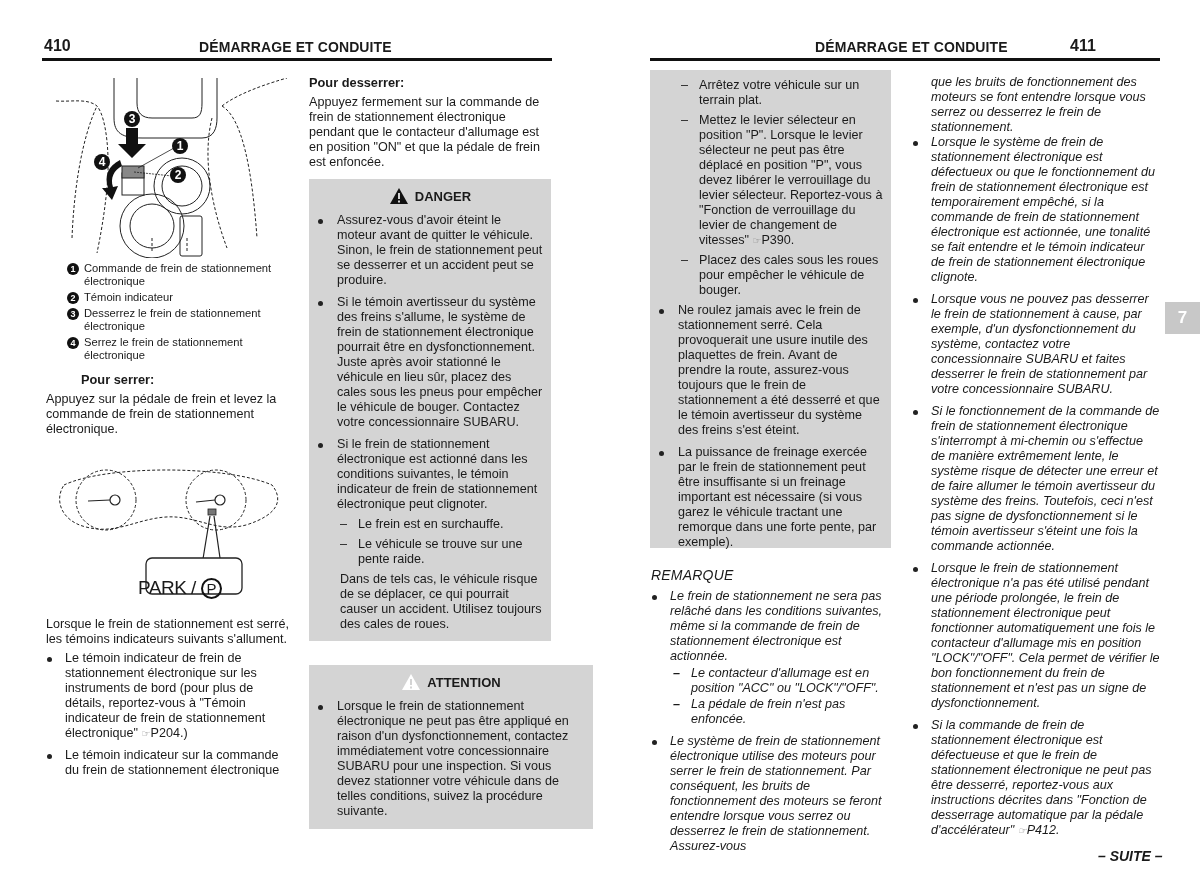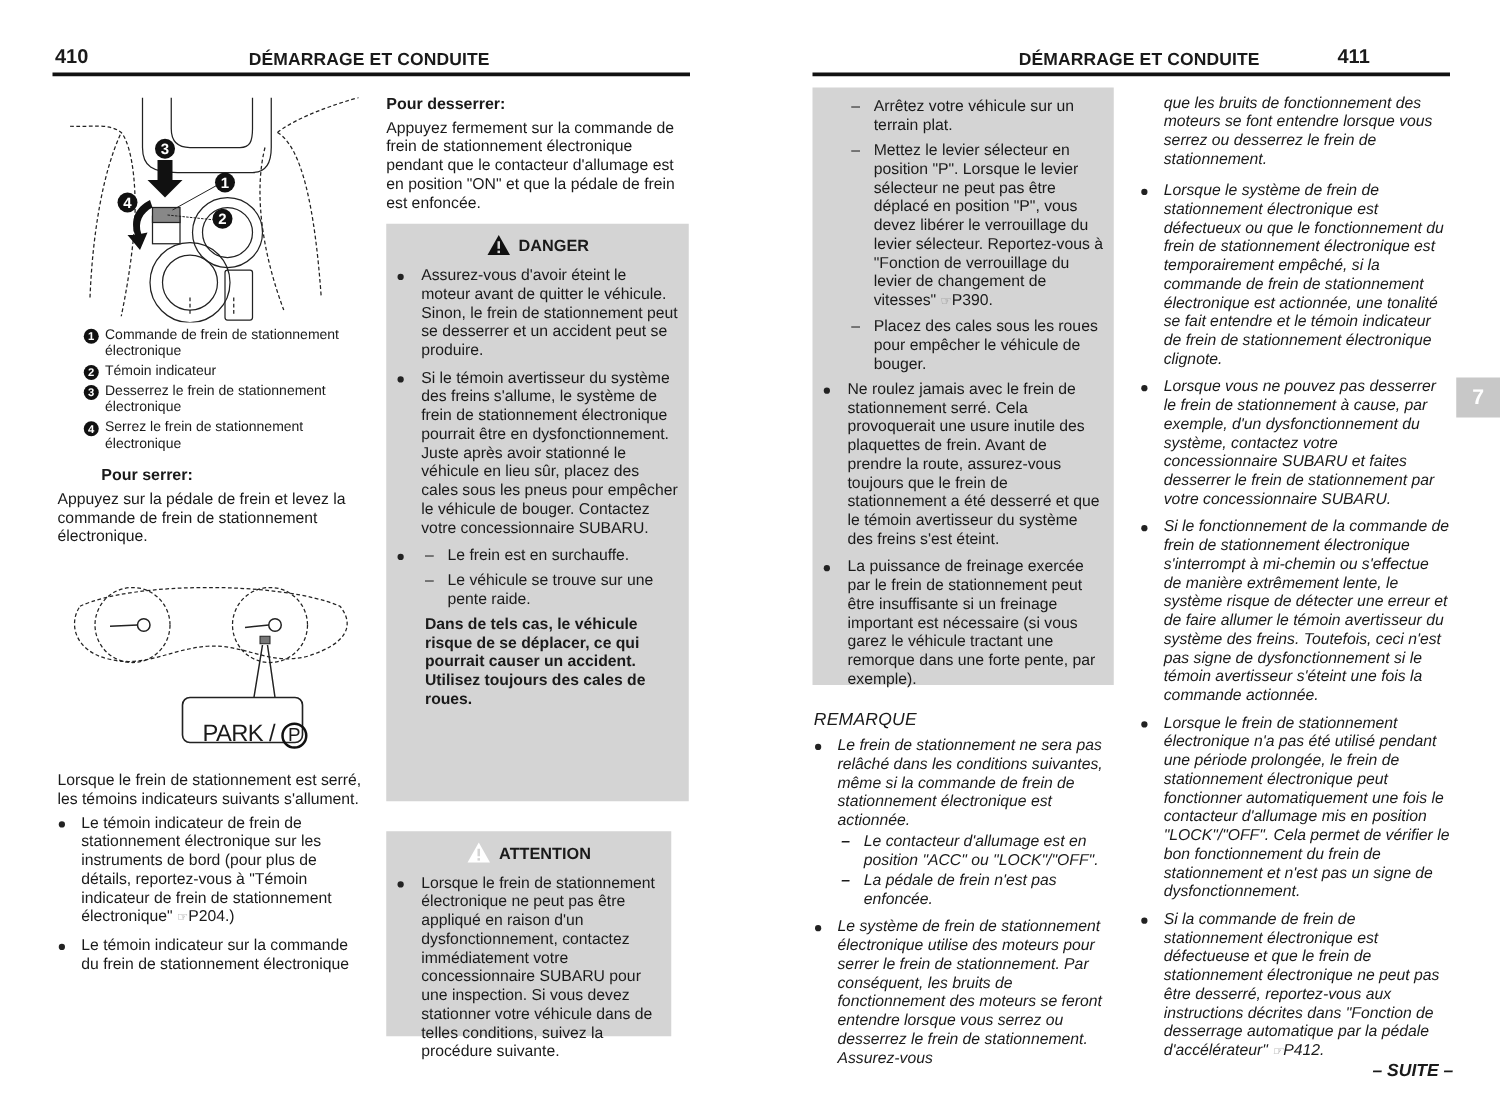--- a/index.html
+++ b/index.html
@@ -105,21 +105,21 @@
     <g fill="none" stroke="#222" stroke-width="1.2">
       <circle cx="69" cy="45" r="5"></circle>
       <line x1="42" y1="46" x2="64" y2="45"></line>
       <circle cx="174" cy="45" r="5"></circle>
       <line x1="150" y1="47" x2="169" y2="45"></line>
     </g>
     <rect x="162" y="54" width="8" height="6" fill="#777" stroke="#222" stroke-width="0.8"></rect>
     <path d="M164 61 L 156 110 M 168 61 L 175 110" stroke="#222" stroke-width="1.2" fill="none"></path>
     <rect x="100" y="103" width="96" height="36" rx="6" fill="#fff" stroke="#222" stroke-width="1.3"></rect>
   </svg>
-  <div style="position:absolute; left:116px; top:500px; font-size:19px; font-family:'Liberation Sans', sans-serif; letter-spacing:-0.5px;">
+  <div style="position:absolute; left:92px; top:500px; font-size:19px; font-family:'Liberation Sans', sans-serif; letter-spacing:-0.5px;">
     <span>PARK / </span><span style="display:inline-block; width:21px; height:21px; border:2px solid #111; border-radius:50%; text-align:center; line-height:17px; font-size:15px;">P</span>
   </div>
 
   <p class="body-p" style="margin-top:12px;">Lorsque le frein de stationnement est serré, les témoins indicateurs suivants s'allument.</p>
   <ul class="bul">
     <li><span class="dot"></span><span>Le témoin indicateur de frein de stationnement électronique sur les instruments de bord (pour plus de détails, reportez-vous à "Témoin indicateur de frein de stationnement électronique" </span><span class="ref-icon">☞</span><span>P204.)</span></li>
     <li><span class="dot"></span><span>Le témoin indicateur sur la commande du frein de stationnement électronique</span></li>
   </ul>
 </div>
 
@@ -133,31 +133,31 @@
     <svg width="20" height="18" viewBox="0 0 20 18">
         <path d="M10 1 L 19 17 L 1 17 Z" fill="#111"></path>
         <rect x="9" y="6" width="2" height="6" fill="#d4d4d4"></rect>
         <rect x="9" y="13.5" width="2" height="2" fill="#d4d4d4"></rect>
       </svg>
     <span>DANGER</span>
   </div>
   <ul class="bul">
     <li><span class="dot"></span><span>Assurez-vous d'avoir éteint le moteur avant de quitter le véhicule. Sinon, le frein de stationnement peut se desserrer et un accident peut se produire.</span></li>
     <li><span class="dot"></span><span>Si le témoin avertisseur du système des freins s'allume, le système de frein de stationnement électronique pourrait être en dysfonctionnement. Juste après avoir stationné le véhicule en lieu sûr, placez des cales sous les pneus pour empêcher le véhicule de bouger. Contactez votre concessionnaire SUBARU.</span></li>
-    <li><span class="dot"></span>
+    <li><span class="dot"></span><span>Si le frein de stationnement électronique est actionné dans les conditions suivantes, le témoin indicateur de frein de stationnement électronique peut clignoter.</span>
       <ul class="dash">
         <li><span class="dsh">–</span><span>Le frein est en surchauffe.</span></li>
         <li><span class="dsh">–</span><span>Le véhicule se trouve sur une pente raide.</span></li>
       </ul>
-      <p style="margin-left:3px;font-weight:bold;">Dans de tels cas, le véhicule risque de se déplacer, ce qui pourrait causer un accident. Utilisez toujours des cales de roues.</p>
+      <p style="margin-left:3px;">Dans de tels cas, le véhicule risque de se déplacer, ce qui pourrait causer un accident. Utilisez toujours des cales de roues.</p>
     </li>
   </ul>
 </div>
 
-<div class="warn-box" style="left:309px; top:665px; width:228px; height:164px;">
+<div class="warn-box" style="left:309px; top:665px; width:284px; height:164px;">
   <div class="warn-head">
     <svg width="20" height="18" viewBox="0 0 20 18">
         <path d="M10 1 L 19 17 L 1 17 Z" fill="#fff"></path>
         <rect x="9" y="6" width="2" height="6" fill="#d4d4d4"></rect>
         <rect x="9" y="13.5" width="2" height="2" fill="#d4d4d4"></rect>
       </svg>
     <span>ATTENTION</span>
   </div>
   <ul class="bul">
     <li><span class="dot"></span><span>Lorsque le frein de stationnement électronique ne peut pas être appliqué en raison d'un dysfonctionnement, contactez immédiatement votre concessionnaire SUBARU pour une inspection. Si vous devez stationner votre véhicule dans de telles conditions, suivez la procédure suivante.</span></li>
@@ -187,21 +187,21 @@
       <ul class="dash" style="margin-top:2px;">
         <li style="margin-bottom:1px;"><span class="dsh" style="font-weight:bold;">–</span><span>Le contacteur d'allumage est en position "ACC" ou "LOCK"/"OFF".</span></li>
         <li style="margin-bottom:1px;"><span class="dsh" style="font-weight:bold;">–</span><span>La pédale de frein n'est pas enfoncée.</span></li>
       </ul>
     </li>
     <li><span class="dot"></span><span>Le système de frein de stationnement électronique utilise des moteurs pour serrer le frein de stationnement. Par conséquent, les bruits de fonctionnement des moteurs se feront entendre lorsque vous serrez ou desserrez le frein de stationnement. Assurez-vous</span></li>
   </ul>
 </div>
 
 <div class="col ital" style="left:912px; top:75px; width:248px;">
-  <p style="padding-left:19px; margin-bottom:10px;">que les bruits de fonctionnement des moteurs se font entendre lorsque vous serrez ou desserrez le frein de stationnement.</p>
+  <p style="padding-left:19px; margin-bottom:0;">que les bruits de fonctionnement des moteurs se font entendre lorsque vous serrez ou desserrez le frein de stationnement.</p>
   <ul class="bul">
     <li><span class="dot"></span><span>Lorsque le système de frein de stationnement électronique est défectueux ou que le fonctionnement du frein de stationnement électronique est temporairement empêché, si la commande de frein de stationnement électronique est actionnée, une tonalité se fait entendre et le témoin indicateur de frein de stationnement électronique clignote.</span></li>
     <li><span class="dot"></span><span>Lorsque vous ne pouvez pas desserrer le frein de stationnement à cause, par exemple, d'un dysfonctionnement du système, contactez votre concessionnaire SUBARU et faites desserrer le frein de stationnement par votre concessionnaire SUBARU.</span></li>
     <li><span class="dot"></span><span>Si le fonctionnement de la commande de frein de stationnement électronique s'interrompt à mi-chemin ou s'effectue de manière extrêmement lente, le système risque de détecter une erreur et de faire allumer le témoin avertisseur du système des freins. Toutefois, ceci n'est pas signe de dysfonctionnement si le témoin avertisseur s'éteint une fois la commande actionnée.</span></li>
     <li><span class="dot"></span><span>Lorsque le frein de stationnement électronique n'a pas été utilisé pendant une période prolongée, le frein de stationnement électronique peut fonctionner automatiquement une fois le contacteur d'allumage mis en position "LOCK"/"OFF". Cela permet de vérifier le bon fonctionnement du frein de stationnement et n'est pas un signe de dysfonctionnement.</span></li>
     <li><span class="dot"></span><span>Si la commande de frein de stationnement électronique est défectueuse et que le frein de stationnement électronique ne peut pas être desserré, reportez-vous aux instructions décrites dans "Fonction de desserrage automatique par la pédale d'accélérateur" </span><span class="ref-icon">☞</span><span>P412.</span></li>
   </ul>
 </div>
 
 <div class="chapter-tab">7</div>

